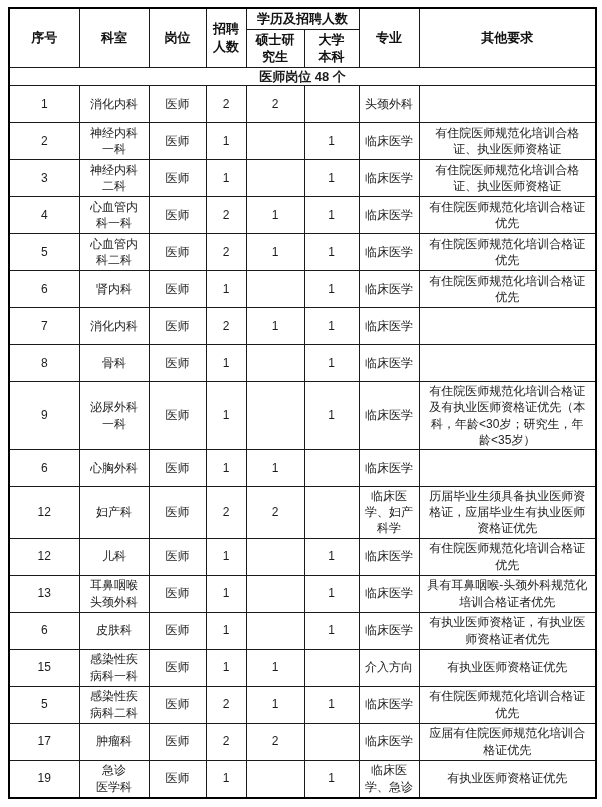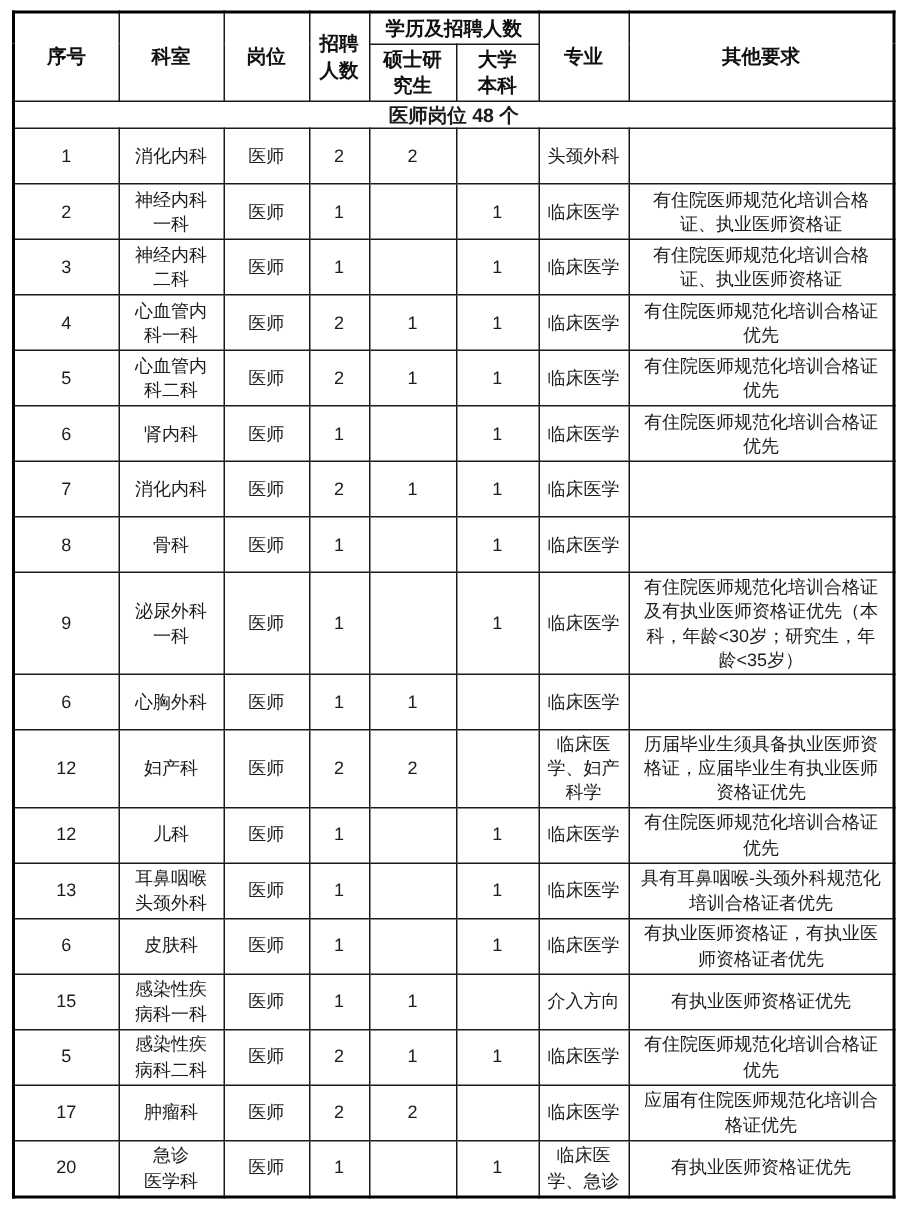--- a/index.html
+++ b/index.html
@@ -266,21 +266,21 @@
     <td class="c-no">17</td>
     <td class="c-dept">肿瘤科</td>
     <td class="c-post">医师</td>
     <td class="c-count">2</td>
     <td class="c-master">2</td>
     <td class="c-bachelor"></td>
     <td class="c-major">临床医学</td>
     <td class="c-req">应届有住院医师规范化培训合格证优先</td>
   </tr>
       <tr>
-    <td class="c-no">20</td>
+    <td class="c-no">19</td>
     <td class="c-dept">急诊
 医学科</td>
     <td class="c-post">医师</td>
     <td class="c-count">1</td>
     <td class="c-master"></td>
     <td class="c-bachelor">1</td>
     <td class="c-major">临床医
 学、急诊</td>
     <td class="c-req">有执业医师资格证优先</td>
   </tr>

